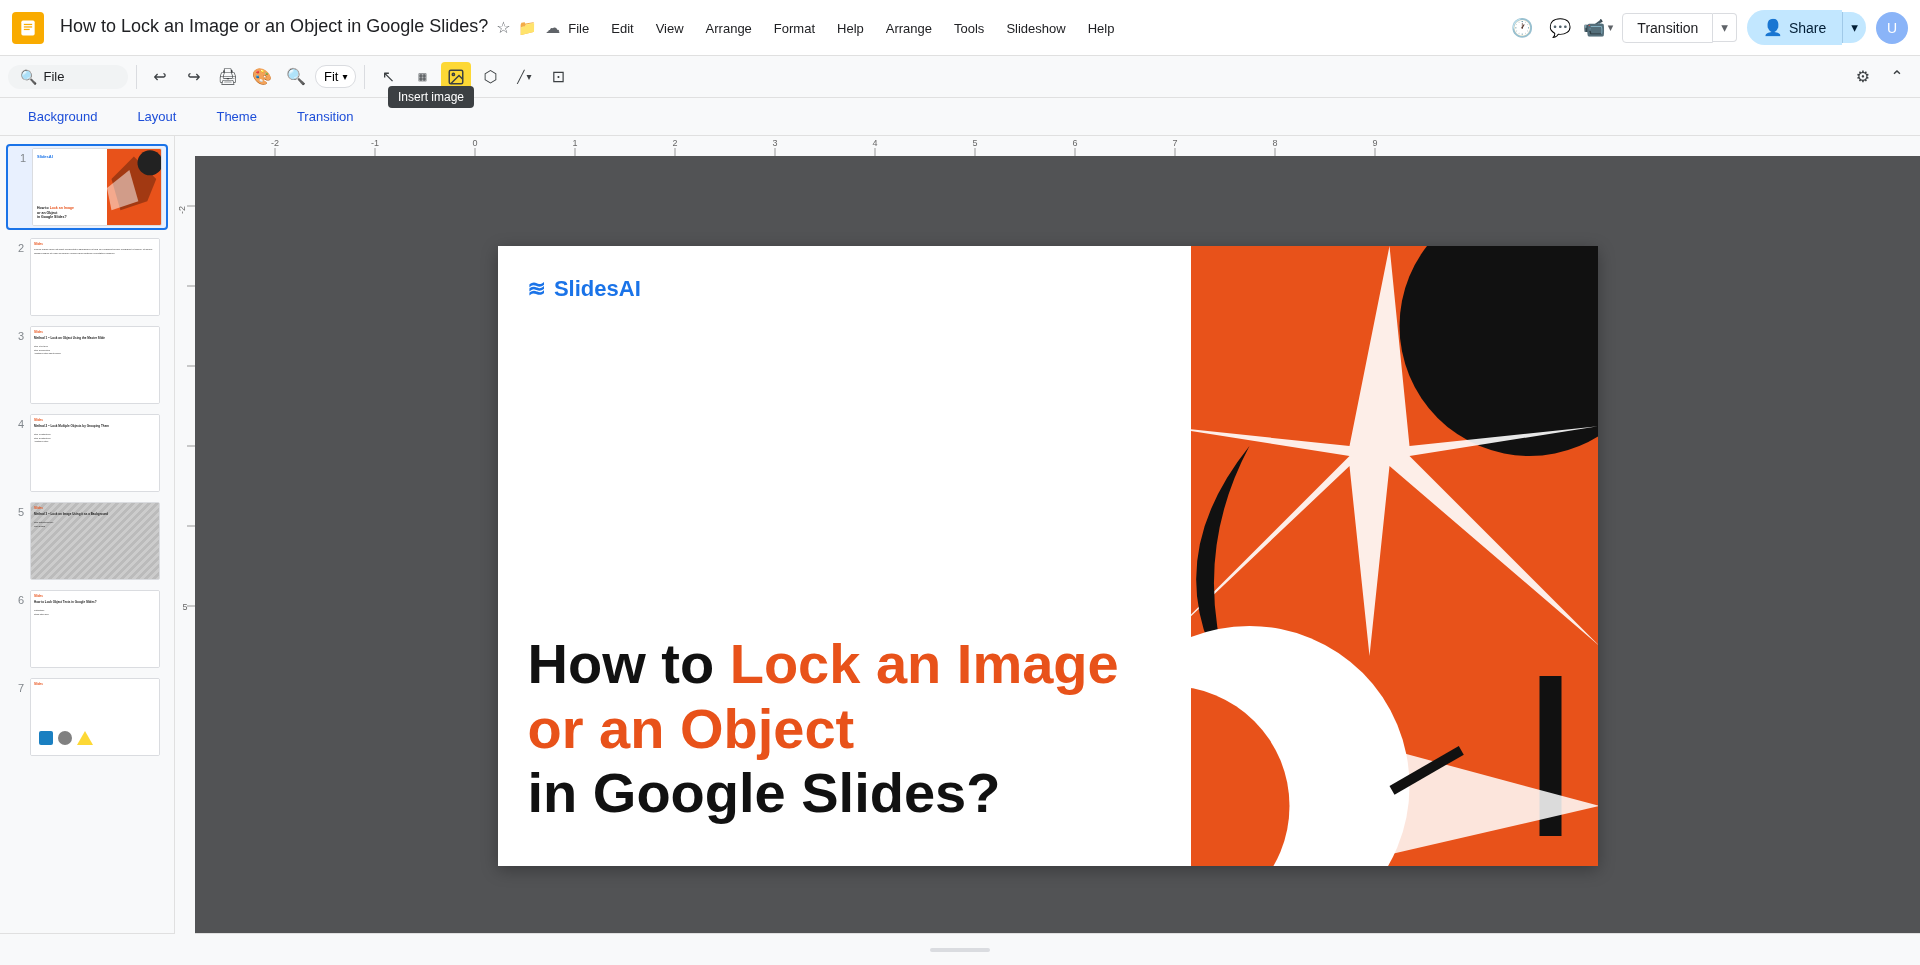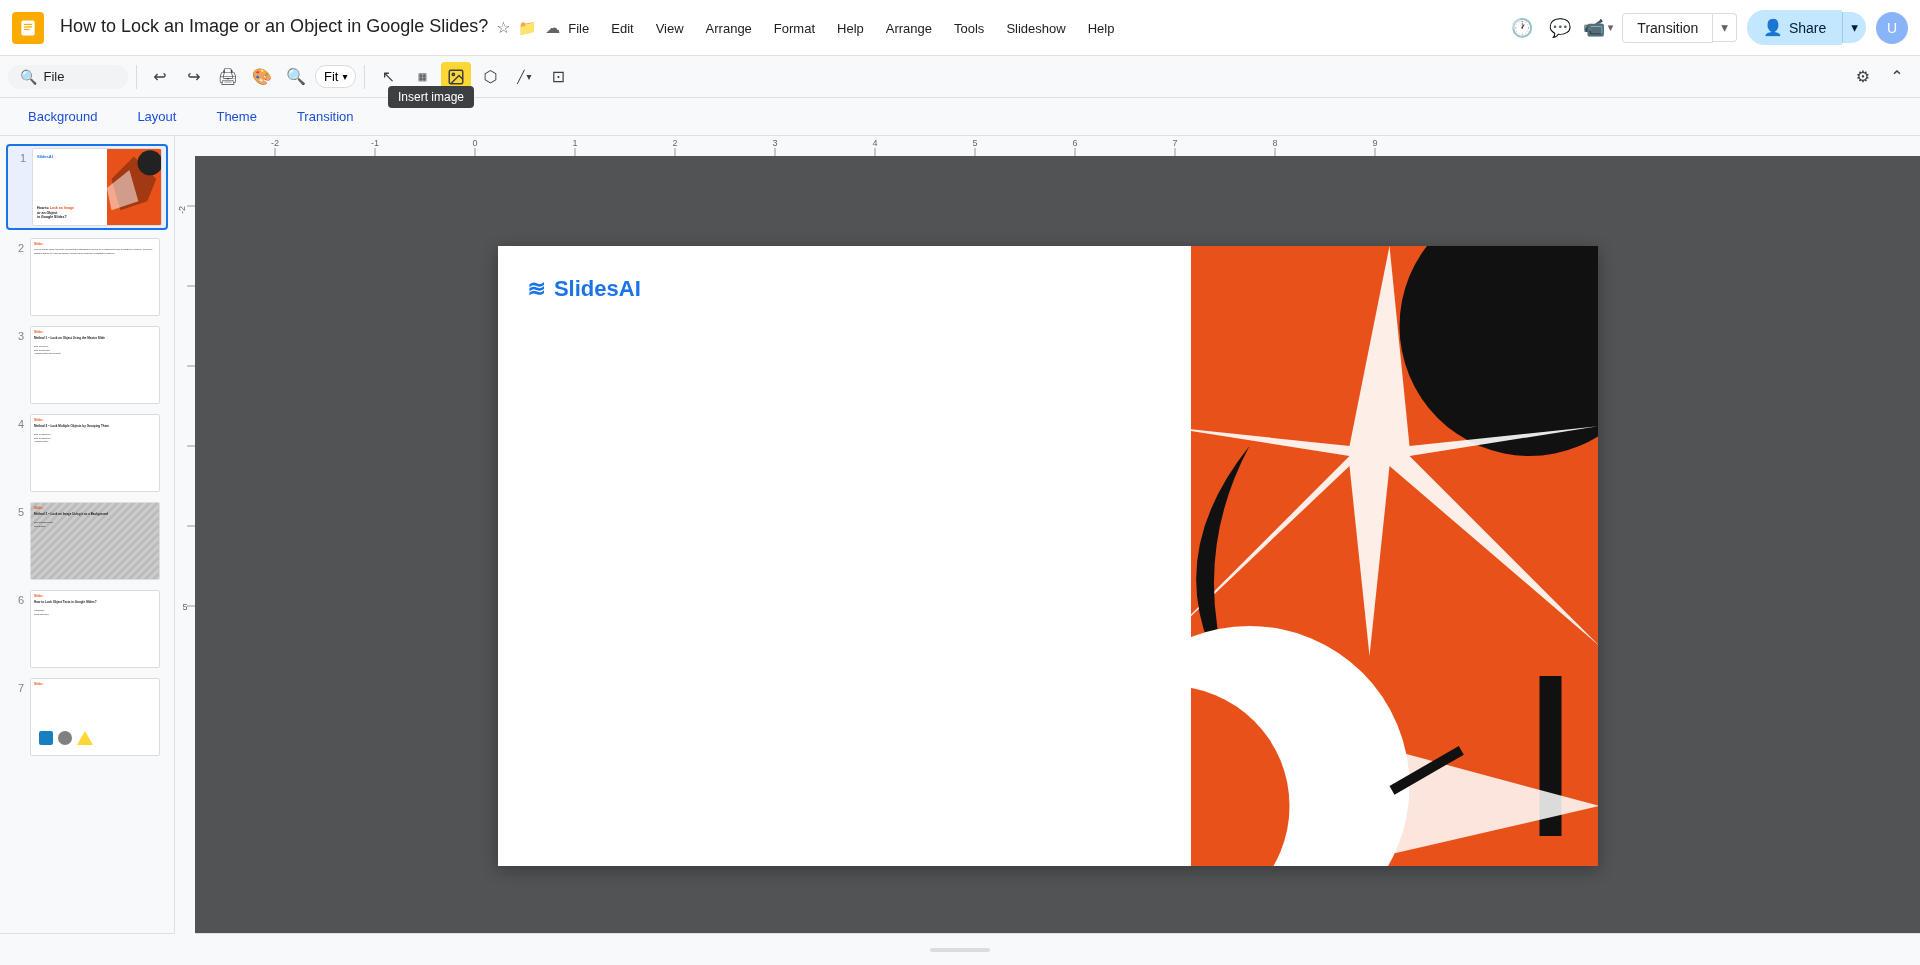--- a/index.html
+++ b/index.html
@@ -522,20 +522,31 @@
 
     <div id="slide-canvas">
 
       <div style="position:absolute;left:0;top:0;width:63%;height:100%;background:#fff;">
 
         <div class="slides-ai-header">
           <span style="color:#1a73e8;font-size:22px;font-weight:900;">≋</span>
           <span style="font-size:22px;font-weight:700;color:#1a73e8;">SlidesAI</span>
         </div>
 
+        <div style="position:absolute;bottom:40px;left:30px;right:20px;">
+          <div style="font-size:56px;font-weight:900;color:#111;line-height:1.15;">
+            <span>How to </span><span style="color:#e8521a;">Lock an Image</span>
+          </div>
+          <div style="font-size:56px;font-weight:900;color:#e8521a;line-height:1.15;">
+            <span>or an Object</span>
+          </div>
+          <div style="font-size:56px;font-weight:900;color:#111;line-height:1.15;">
+            <span>in Google Slides?</span>
+          </div>
+        </div>
       </div>
 
       <div style="position:absolute;right:0;top:0;width:37%;height:100%;background:#e8521a;overflow:hidden;">
         <svg width="100%" height="100%" viewBox="0 0 410 620" preserveAspectRatio="xMidYMid slice">
 
           <circle cx="340" cy="80" r="130" fill="#111"></circle>
 
           <polygon points="200,0 220,200 410,180 220,210 410,400 200,220 180,410 160,220 -30,400 160,210 -30,180 160,200" fill="white" opacity="0.9"></polygon>
 
           <path d="M 60 200 Q -20 350 80 520 Q 40 480 20 400 Q -20 300 60 200 Z" fill="#111"></path>

